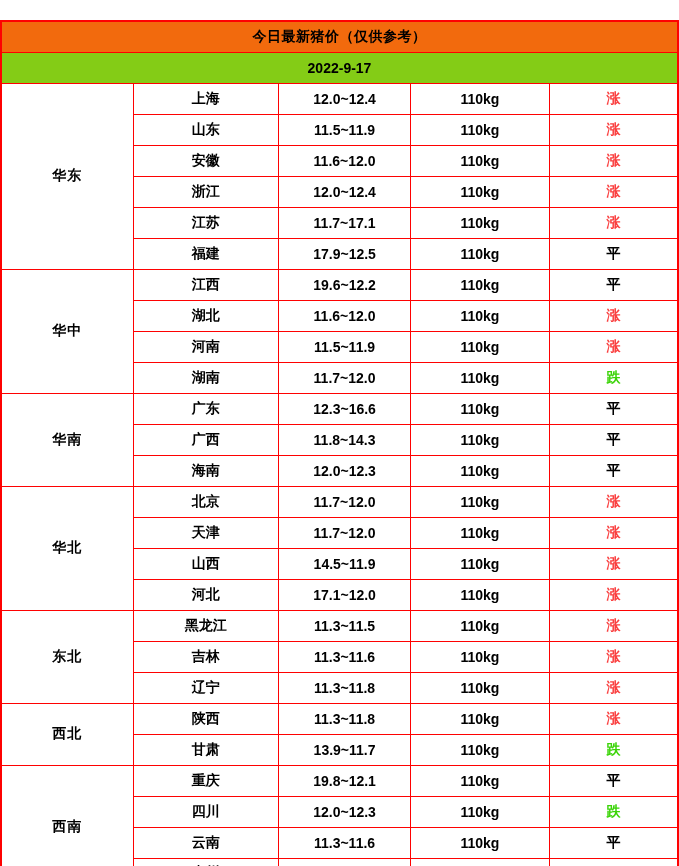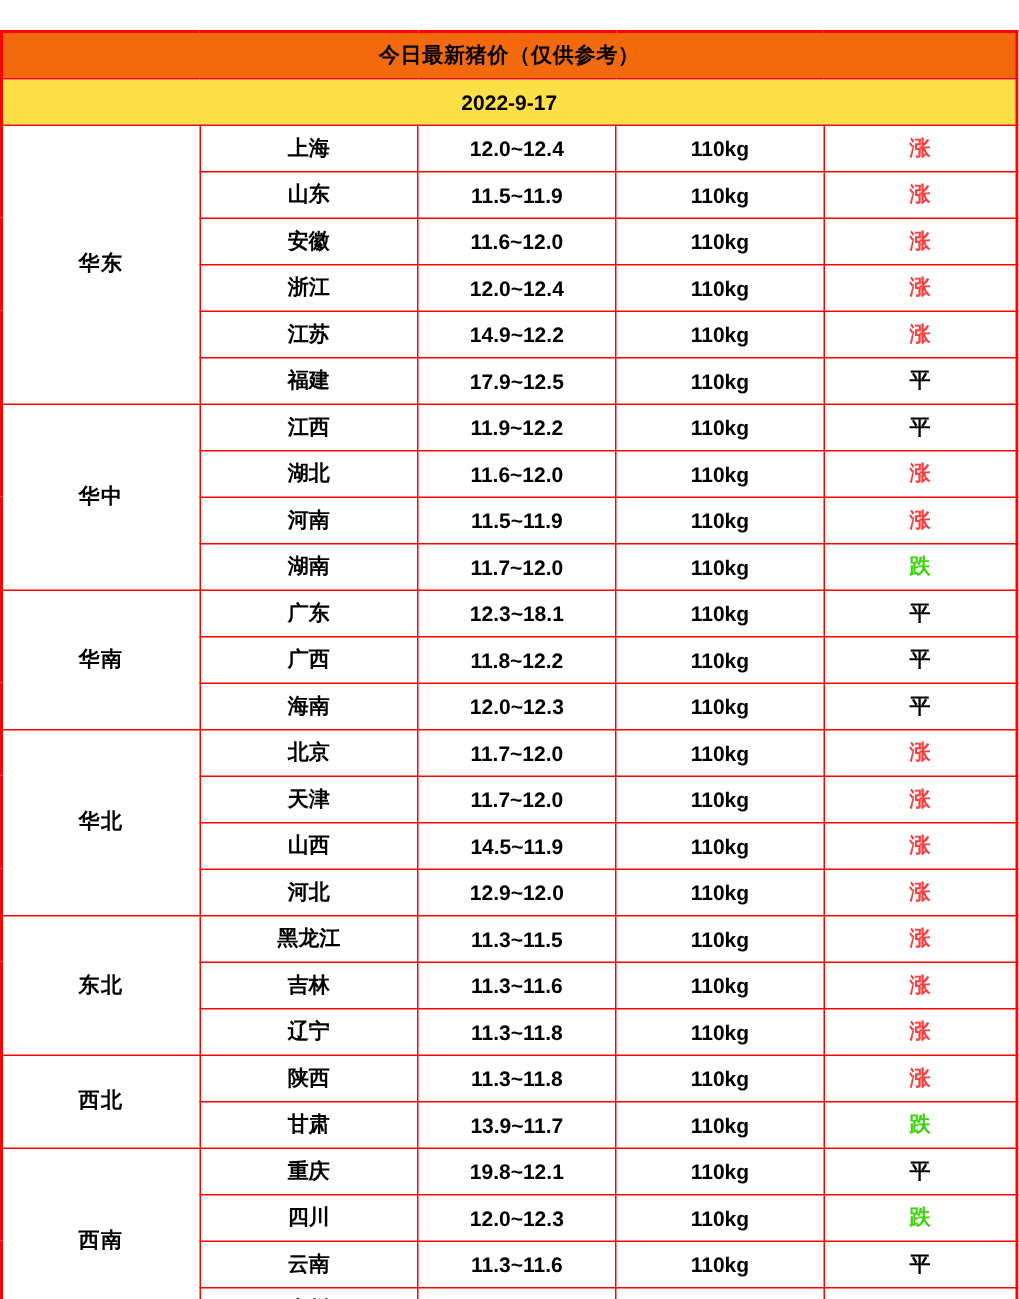--- a/index.html
+++ b/index.html
@@ -33,21 +33,21 @@
     overflow: hidden;
     white-space: nowrap;
   }
   td.title-cell {
     background: #f26a0d;
     font-size: 16px;
     height: 29px;
     letter-spacing: 0.5px;
   }
   td.date-cell {
-    background: #fde047;
+    background: #84cc16;
     font-size: 16px;
     height: 26px;
   }
   td.region-cell {
     font-size: 15px;
     letter-spacing: 1px;
   }
   td.province-cell { font-size: 14px; }
   td.price-cell    { font-size: 14px; }
   td.weight-cell   { font-size: 14px; }
@@ -92,34 +92,34 @@
           <td class="trend-cell" style="color: rgb(250, 64, 64);">涨</td>
         </tr>
         <tr>
           <td class="province-cell">浙江</td>
           <td class="price-cell">12.0~12.4</td>
           <td class="weight-cell">110kg</td>
           <td class="trend-cell" style="color: rgb(250, 64, 64);">涨</td>
         </tr>
         <tr>
           <td class="province-cell">江苏</td>
-          <td class="price-cell">14.9~12.2</td>
+          <td class="price-cell">11.7~17.1</td>
           <td class="weight-cell">110kg</td>
           <td class="trend-cell" style="color: rgb(250, 64, 64);">涨</td>
         </tr>
         <tr>
           <td class="province-cell">福建</td>
           <td class="price-cell">17.9~12.5</td>
           <td class="weight-cell">110kg</td>
           <td class="trend-cell" style="color: rgb(0, 0, 0);">平</td>
         </tr>
         <tr>
           <td rowspan="4" class="region-cell">华中</td>
           <td class="province-cell">江西</td>
-          <td class="price-cell">11.9~12.2</td>
+          <td class="price-cell">19.6~12.2</td>
           <td class="weight-cell">110kg</td>
           <td class="trend-cell" style="color: rgb(0, 0, 0);">平</td>
         </tr>
         <tr>
           <td class="province-cell">湖北</td>
           <td class="price-cell">11.6~12.0</td>
           <td class="weight-cell">110kg</td>
           <td class="trend-cell" style="color: rgb(250, 64, 64);">涨</td>
         </tr>
         <tr>
@@ -130,27 +130,27 @@
         </tr>
         <tr>
           <td class="province-cell">湖南</td>
           <td class="price-cell">11.7~12.0</td>
           <td class="weight-cell">110kg</td>
           <td class="trend-cell" style="color: rgb(59, 212, 8);">跌</td>
         </tr>
         <tr>
           <td rowspan="3" class="region-cell">华南</td>
           <td class="province-cell">广东</td>
-          <td class="price-cell">12.3~18.1</td>
+          <td class="price-cell">12.3~16.6</td>
           <td class="weight-cell">110kg</td>
           <td class="trend-cell" style="color: rgb(0, 0, 0);">平</td>
         </tr>
         <tr>
           <td class="province-cell">广西</td>
-          <td class="price-cell">11.8~12.2</td>
+          <td class="price-cell">11.8~14.3</td>
           <td class="weight-cell">110kg</td>
           <td class="trend-cell" style="color: rgb(0, 0, 0);">平</td>
         </tr>
         <tr>
           <td class="province-cell">海南</td>
           <td class="price-cell">12.0~12.3</td>
           <td class="weight-cell">110kg</td>
           <td class="trend-cell" style="color: rgb(0, 0, 0);">平</td>
         </tr>
         <tr>
@@ -167,21 +167,21 @@
           <td class="trend-cell" style="color: rgb(250, 64, 64);">涨</td>
         </tr>
         <tr>
           <td class="province-cell">山西</td>
           <td class="price-cell">14.5~11.9</td>
           <td class="weight-cell">110kg</td>
           <td class="trend-cell" style="color: rgb(250, 64, 64);">涨</td>
         </tr>
         <tr>
           <td class="province-cell">河北</td>
-          <td class="price-cell">12.9~12.0</td>
+          <td class="price-cell">17.1~12.0</td>
           <td class="weight-cell">110kg</td>
           <td class="trend-cell" style="color: rgb(250, 64, 64);">涨</td>
         </tr>
         <tr>
           <td rowspan="3" class="region-cell">东北</td>
           <td class="province-cell">黑龙江</td>
           <td class="price-cell">11.3~11.5</td>
           <td class="weight-cell">110kg</td>
           <td class="trend-cell" style="color: rgb(250, 64, 64);">涨</td>
         </tr>

